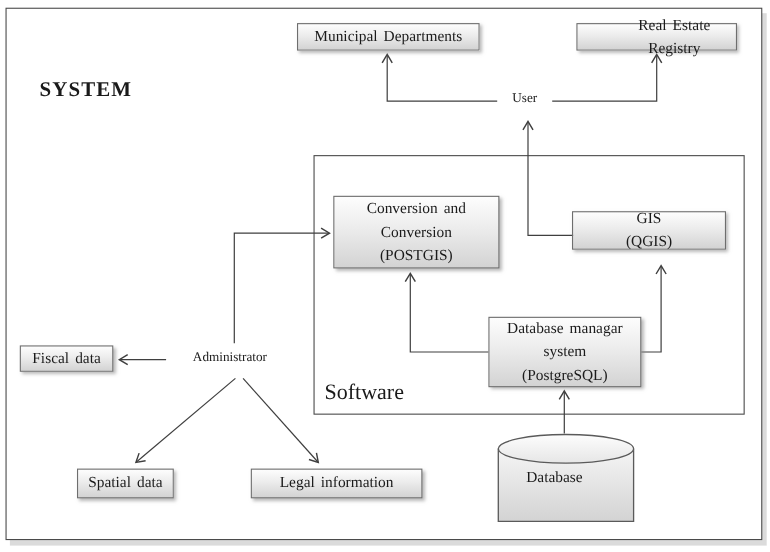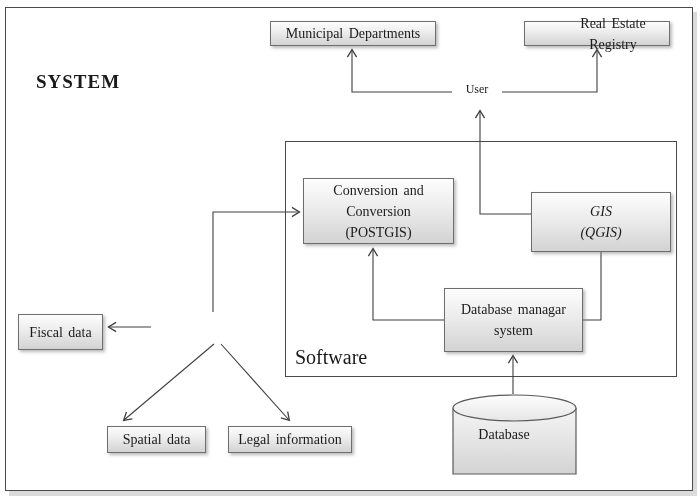--- a/index.html
+++ b/index.html
@@ -78,25 +78,25 @@
     left: 453px; top: 427px;
     width: 102px;
     text-align: center;
     font-size: 14px;
     z-index: 3;
   }
   
   .n-municipal { left: 270px; top: 21px;  width: 166px; height: 25px; }
   .n-registry  { left: 524px; top: 21px;  width: 146px; height: 25px; padding-left: 32px; }
   .n-conversion{ left: 303px; top: 178px; width: 151px; height: 66px; }
-  .n-gis       { left: 531px; top: 192px; width: 140px; height: 60px; font-style: italic; }
+  .n-gis       { left: 520px; top: 192px; width: 140px; height: 35px; }
   .n-dbm       { left: 444px; top: 288px; width: 139px; height: 64px; }
-  .n-fiscal    { left: 18px;  top: 314px; width: 85px;  height: 36px; }
-  .n-spatial   { left: 70px;  top: 426px; width: 99px;  height: 27px; margin-left: 37px; }
-  .n-legal     { left: 228px; top: 426px; width: 124px; height: 27px; }
+  .n-fiscal    { left: 18px;  top: 314px; width: 85px;  height: 24px; }
+  .n-spatial   { left: 70px;  top: 426px; width: 88px;  height: 27px; }
+  .n-legal     { left: 228px; top: 426px; width: 156px; height: 27px; }
   .l-user      { left: 450px; top: 82px;  width: 54px; }
   .l-admin     { left: 151px; top: 317px; width: 116px; }
 </style>
 </head>
 <body>
 
 <div class="canvas">
 
   <div class="outer-frame"></div>
 
@@ -141,33 +141,35 @@
   </div>
 
   <div class="node-box n-municipal">
     <span>Municipal Departments</span>
   </div>
   <div class="node-box n-registry">
     <span>Real Estate Registry</span>
   </div>
 
   <div class="plain-label l-user">User</div>
+  <div class="plain-label l-admin">Administrator</div>
 
   <div class="node-box n-conversion">
     <span>Conversion and</span>
     <span>Conversion</span>
     <span>(POSTGIS)</span>
   </div>
   <div class="node-box n-gis">
     <span>GIS</span>
     <span>(QGIS)</span>
   </div>
   <div class="node-box n-dbm">
     <span>Database managar</span>
     <span>system</span>
+    <span>(PostgreSQL)</span>
   </div>
 
   <div class="node-box n-fiscal">
     <span>Fiscal data</span>
   </div>
   <div class="node-box n-spatial">
     <span>Spatial data</span>
   </div>
   <div class="node-box n-legal">
     <span>Legal information</span>

